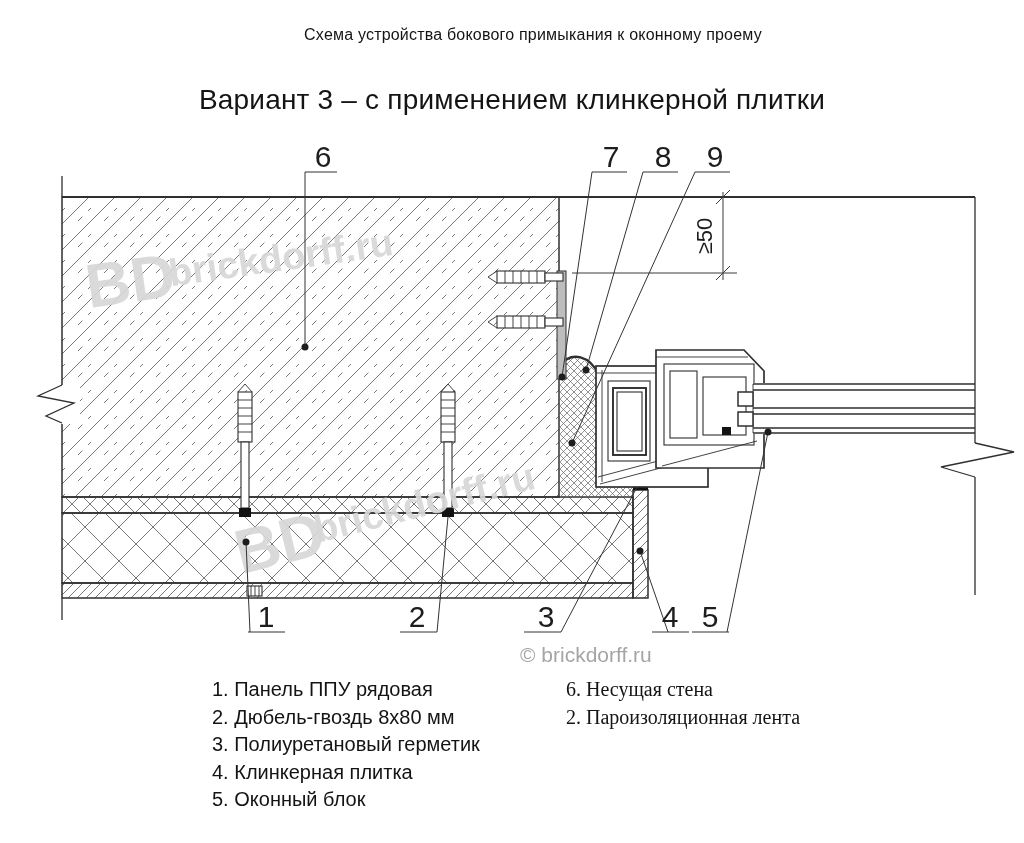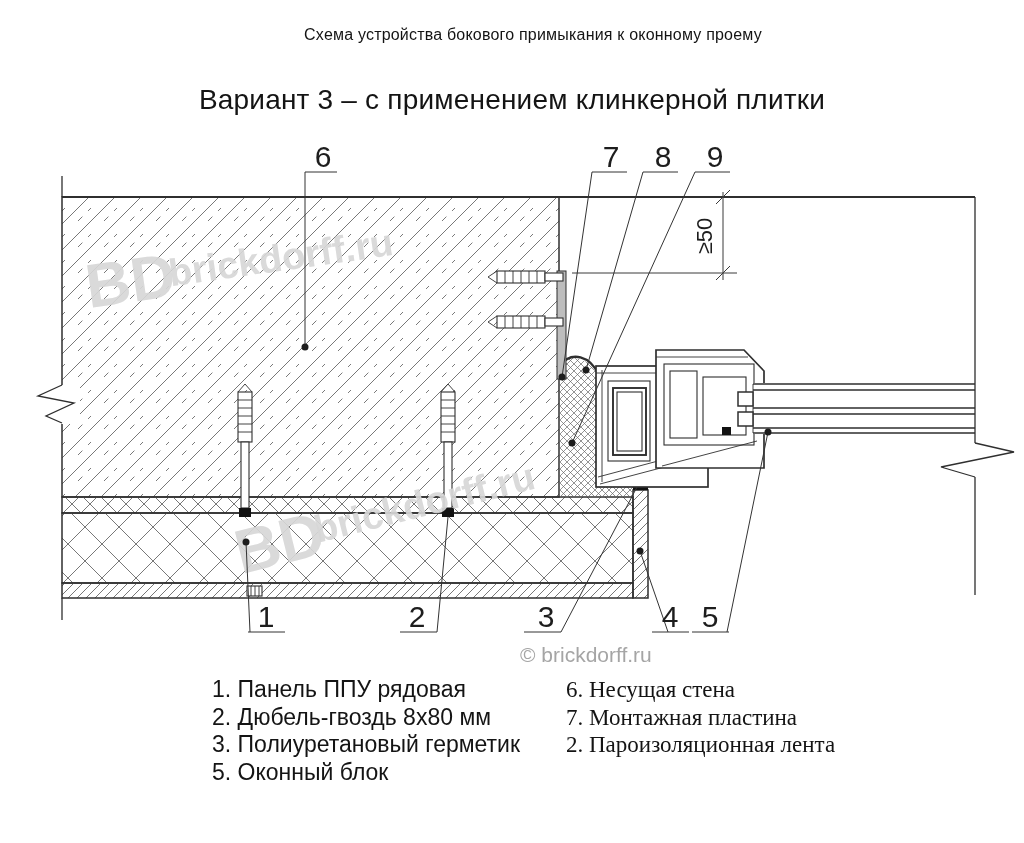--- a/index.html
+++ b/index.html
@@ -28,21 +28,21 @@
   .hl{stroke:var(--c-hatch);stroke-width:1;fill:none;}
   .hlf{stroke:#666;stroke-width:.7;fill:none;}
   .ldr path{stroke:#333;stroke-width:1;fill:none;}
   .ldr circle{fill:#1d1d1d;}
   .co{font-size:30px;fill:#1d1d1d;}
   .dimtxt{font-size:22px;fill:#1d1d1d;}
   .cp{font-size:21px;fill:#a5a5a5;}
   .wmbd{font-size:62px;font-weight:bold;fill:var(--c-watermark);opacity:.92;}
   .wmtx{font-size:38px;font-weight:bold;fill:var(--c-watermark);opacity:.92;}
   
-  .legend-col{position:absolute;font-size:23px;line-height:27.5px;color:#141414;white-space:nowrap;}
+  .legend-col{position:absolute;font-size:20px;line-height:27.5px;color:#141414;white-space:nowrap;}
   #lg-left{left:212px;top:676px;}
   #lg-right{left:566px;top:676px;font-family:Liberation Serif, serif;}
 </style>
 </head>
 <body style="--c-line: #2f2f2f; --c-hatch: #787878; --c-watermark: #d7d7d7; --c-sealant: #121212; --c-plate: #bdbdbd;">
 
 <div class="title" id="t1">Схема устройства бокового примыкания к оконному проему</div>
 <div class="title" id="t2">Вариант 3 – с применением клинкерной плитки</div>
 
 <svg class="draw" width="1024" height="843" viewBox="0 0 1024 843">
@@ -209,19 +209,19 @@
     <text x="715" y="167" text-anchor="middle" class="co">9</text>
   </g>
 
   <text x="520" y="662" class="cp">© brickdorff.ru</text>
 </svg>
 
 <div class="legend-col" id="lg-left">
   <div>1. Панель ППУ рядовая</div>
   <div>2. Дюбель-гвоздь 8х80 мм</div>
   <div>3. Полиуретановый герметик</div>
+  <div>4. Клинкерная плитка</div>
   <div>5. Оконный блок</div>
 </div>
 <div class="legend-col" id="lg-right">
   <div>6. Несущая стена</div>
-  <div>7. Монтажная пластина</div>
   <div>2. Пароизоляционная лента</div>
 </div>
 
 </body></html>

